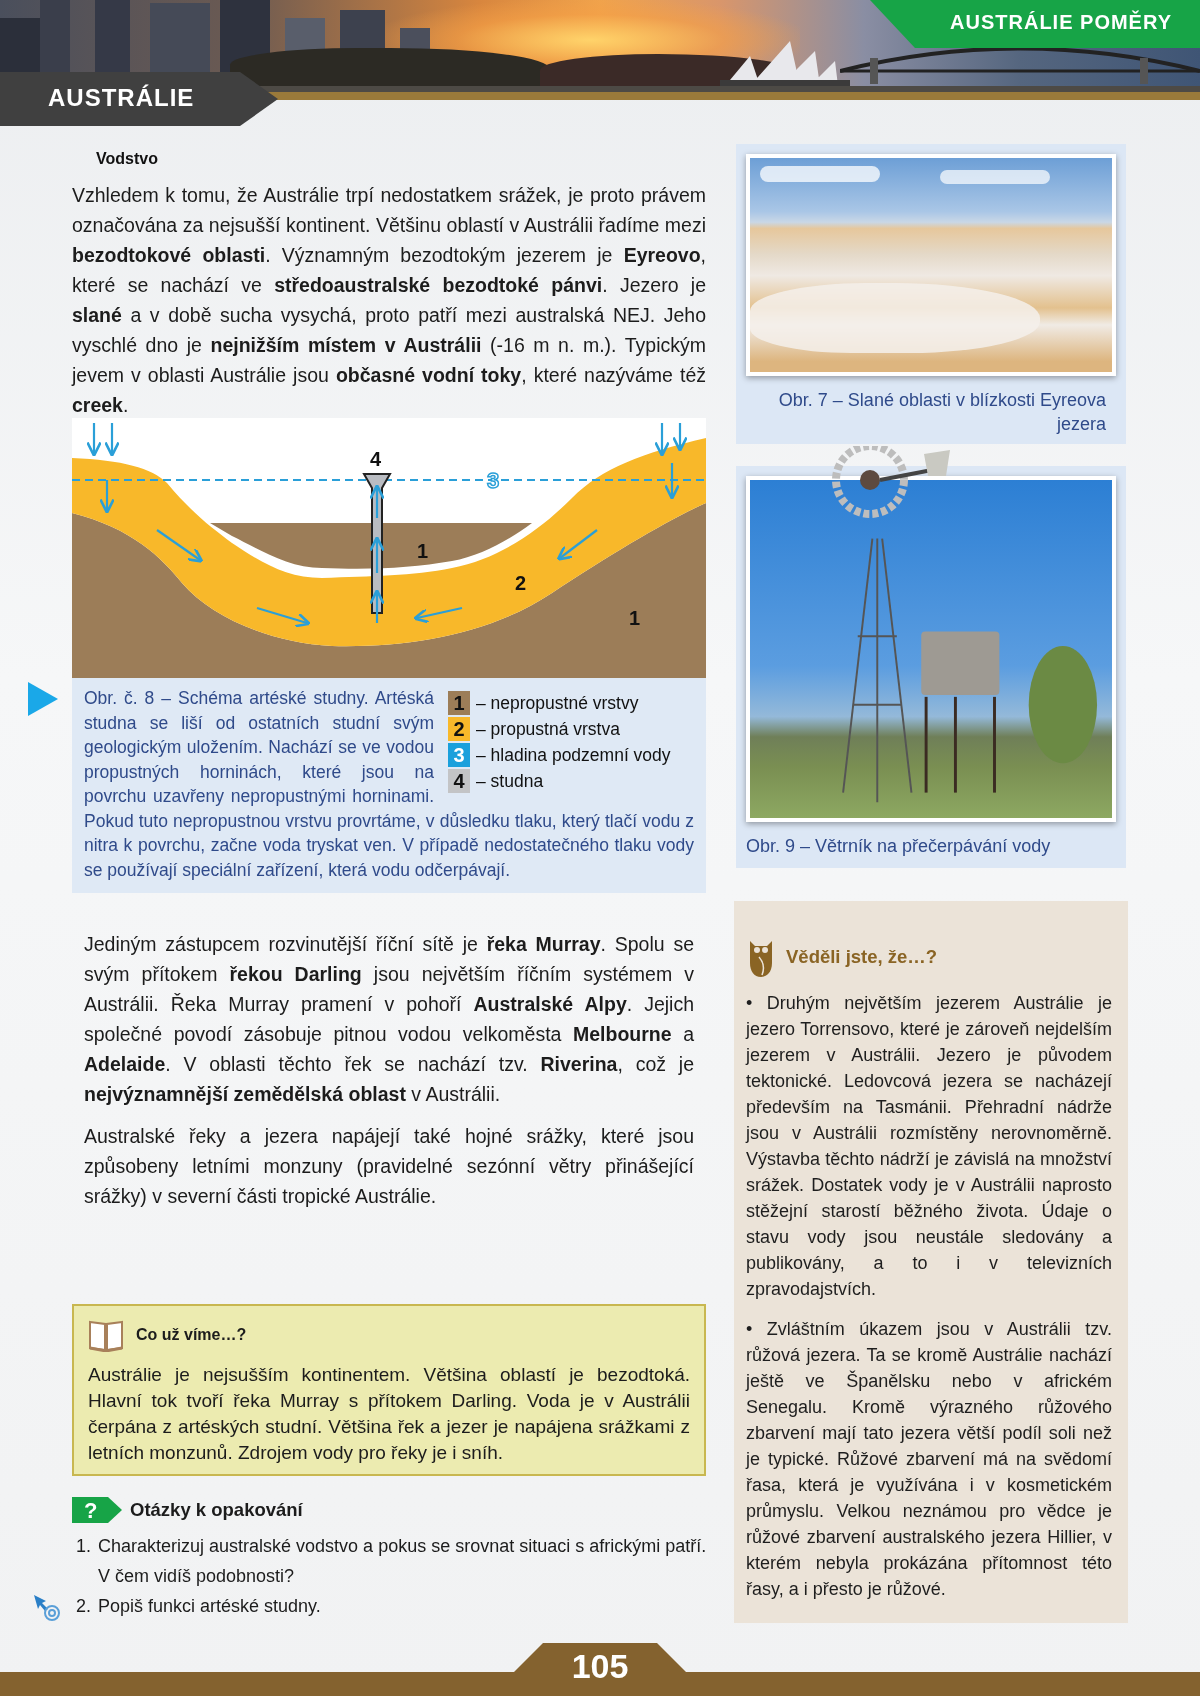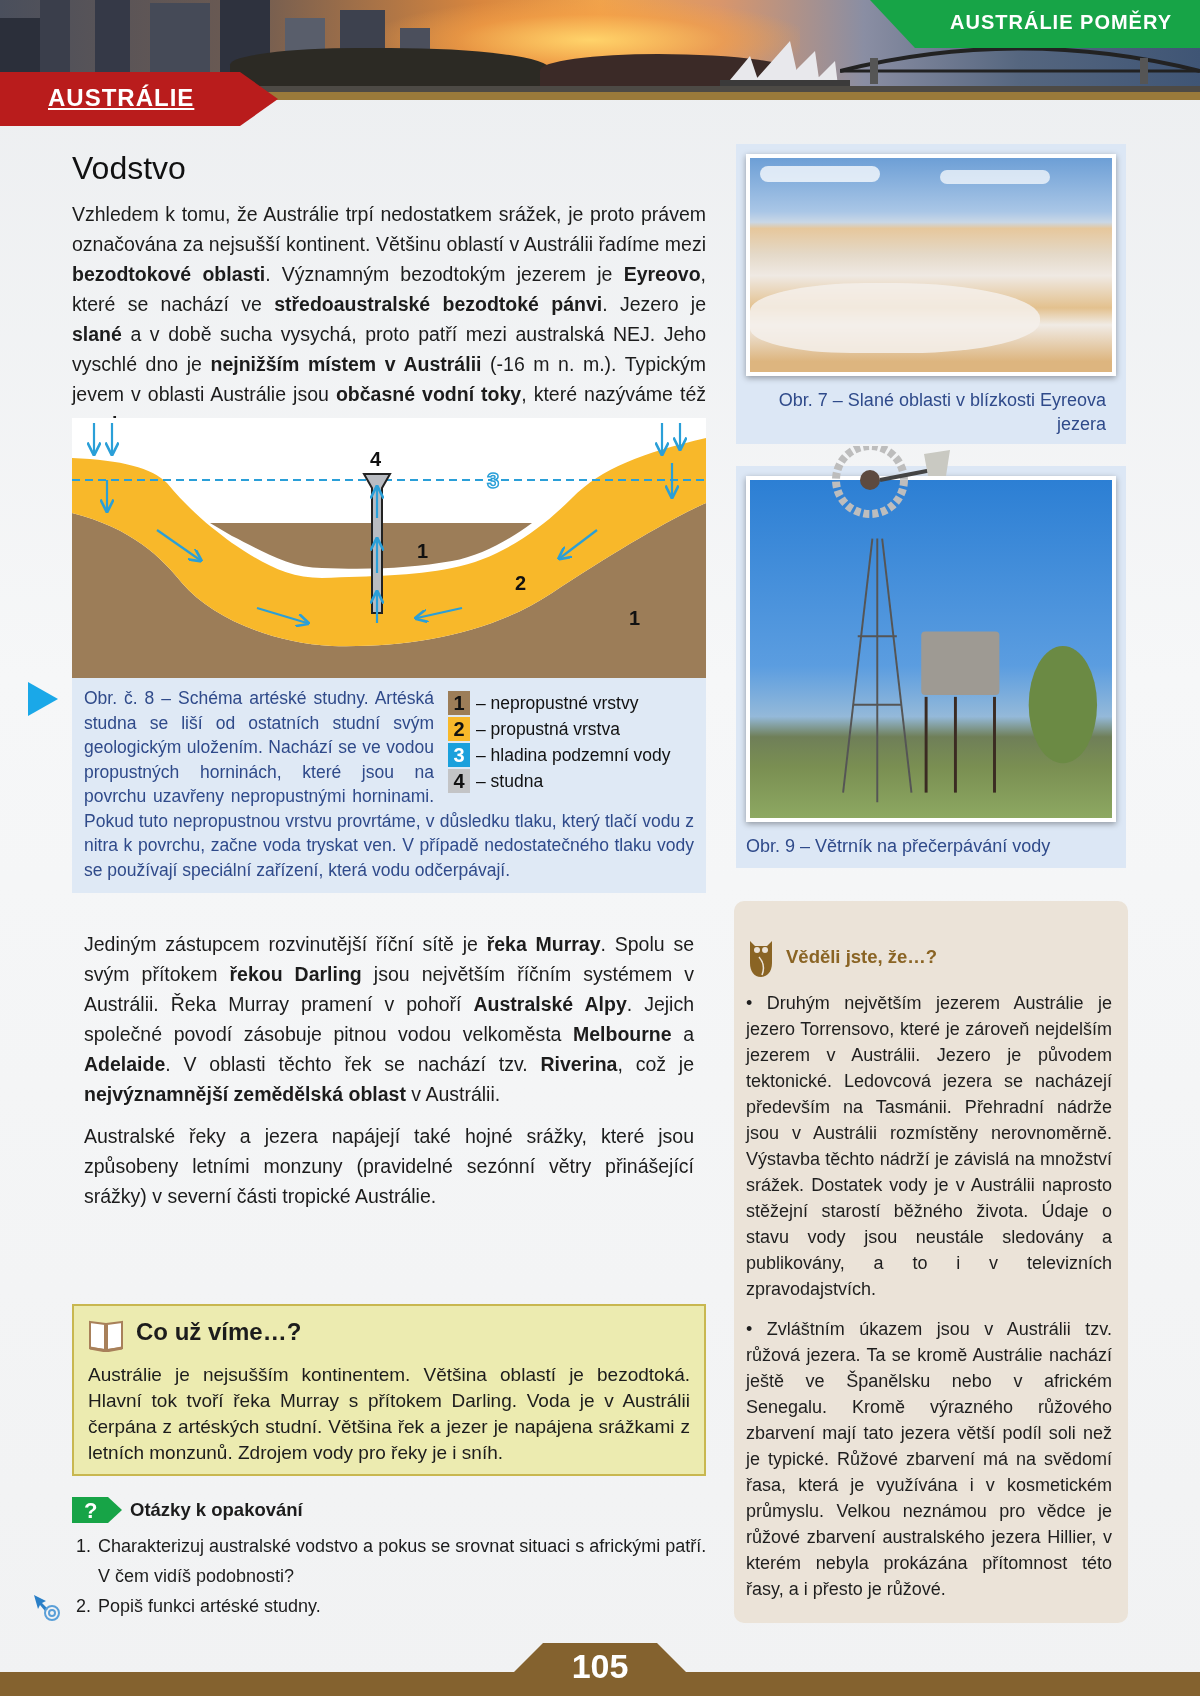--- a/index.html
+++ b/index.html
@@ -20,37 +20,36 @@
     background: radial-gradient(ellipse at center, #ffd36a 0%, rgba(245,160,70,0.6) 45%, rgba(200,120,80,0) 75%); }
   .banner .skyline { position:absolute; bottom:12px; height:80px; background:#2b2f3a; }
   .banner .trees { position:absolute; left:230px; bottom:10px; width:320px; height:42px; background:#2c2a24; border-radius: 40% 50% 0 0; }
   .banner .trees2 { position:absolute; left:540px; bottom:10px; width:260px; height:36px; background:#3b2a27; border-radius: 50% 60% 0 0; }
   .banner .water { position:absolute; left:0; bottom:8px; width:1200px; height:6px; background:#4d4a45; }
   .banner .gold { position:absolute; left:0; bottom:0; width:1200px; height:8px; background:#9a7a3a; }
   .banner .opera { position:absolute; left:720px; bottom:14px; width:130px; height:50px; }
   .banner .bridge { position:absolute; left:840px; bottom:14px; width:360px; height:50px; }
   .tag-left {
     position: absolute; left: 0; top: 72px; width: 278px; height: 54px;
-    background: #b91c1c;
+    background: #404040;
     clip-path: polygon(0 0, 240px 0, 278px 27px, 240px 54px, 0 54px);
     color: #fff; font-weight: bold; font-size: 24px; letter-spacing: 1px;
     padding: 12px 0 0 48px;
-    text-decoration: underline;
   }
   .tag-right {
     position: absolute; right: 0; top: 0; width: 330px; height: 48px;
     background: #17a447;
     clip-path: polygon(0 0, 330px 0, 330px 48px, 45px 48px);
     color: #fff; font-weight: bold; font-size: 20px; letter-spacing: 1px;
     text-align: right; padding: 11px 28px 0 0;
   }
 
   
   .left { position: absolute; left: 72px; top: 150px; width: 634px; }
-  h1.section { font-size: 32px; font-weight: normal; color: #111; margin-bottom: 12px; }
+  h1.section { font-size: 16px; font-weight: bold; color: #111; margin-bottom: 12px; margin-left: 24px; }
   p.body { font-size: 19.5px; line-height: 30px; text-align: justify; }
   p.body b { font-weight: bold; }
 
   
   .diagram { position:absolute; left:72px; top:418px; width:634px; height:260px; }
   .diagram svg { width:634px; height:260px; display:block; }
 
   
   .play-icon { position:absolute; left:28px; top:682px; width:0; height:0;
     border-top: 17px solid transparent; border-bottom: 17px solid transparent; border-left: 30px solid #1aa8e8; }
@@ -65,21 +64,21 @@
   .legend-swatch { width:22px; height:24px; font-weight:bold; font-size:20px; text-align:center; line-height:24px; margin-right:6px; }
 
   .para2 { position:absolute; left:72px; top:917px; width:634px; }
   .para2 p.body { margin:12px; }
 
   
   .summary {
     position:absolute; left:72px; top:1304px; width:634px; height:172px;
     background:#ecebb0; border:2px solid #c8b750; padding:12px 14px 0 14px;
   }
-  .summary .head { display:flex; font-weight:bold; font-size:24px; margin-bottom:10px; }
+  .summary .head { display:flex; align-items:center; font-weight:bold; font-size:16px; margin-bottom:10px; }
   .summary .book-icon { width:36px; height:34px; margin-right:12px; }
   .summary p { font-size:19px; line-height:26px; text-align:justify; }
 
   
   .questions { position:absolute; left:72px; top:1497px; width:640px; }
   .q-head { display:flex; align-items:center; font-weight:bold; font-size:18.5px; margin-bottom:8px; }
   .q-badge { width:50px; height:26px; margin-right:8px; }
   .q-list { list-style:none; font-size:18px; line-height:30px; }
   .q-list li { display:flex; padding-left:4px; }
   .q-list .num { width:22px; flex:none; }
@@ -91,21 +90,21 @@
   .photo9 { left:746px; top:476px; width:370px; height:346px; }
   .cap-box { position:absolute; background:#dce7f5; color:#2f4a8a; font-size:18px; line-height:24px; }
   .cap7 { left:736px; top:144px; width:390px; height:300px; }
   .cap7 .t { position:absolute; left:10px; top:244px; width:360px;text-align:right; }
   .cap9 { left:736px; top:466px; width:390px; height:402px; }
   .cap9 .t { position:absolute; left:10px; top:368px; }
   .photo-inner { width:100%; height:100%; overflow:hidden; position:relative; }
 
   .fact-box {
     position:absolute; left:734px; top:901px; width:394px; height:722px;
-    background:#ebe3d8; padding:0 14px 0 12px;border-radius:10px;
+    background:#ebe3d8; padding:0 14px 0 12px;
   }
   .fact-box .head { position:absolute; left:12px; top:34px; display:flex; align-items:center; color:#8a6424; font-weight:bold; font-size:18.5px; }
   .owl-icon { width:30px; height:44px; margin-right:10px; }
   .fact-box .items { position:absolute; left:12px; top:89px; width:366px; font-size:18px; line-height:26px; color:#1e1e1e; text-align:justify; }
   .fact-box .items p { margin-bottom:14px; }
 
   
   .footer { position:absolute; left:0; top:1672px; width:1200px; height:24px; background:#84622f; }
   .page-tab { position:absolute; left:513px; top:1643px; width:174px; height:32px; background:#84622f;
     clip-path: polygon(30px 0, 144px 0, 174px 30px, 174px 32px, 0 32px, 0 30px); }

